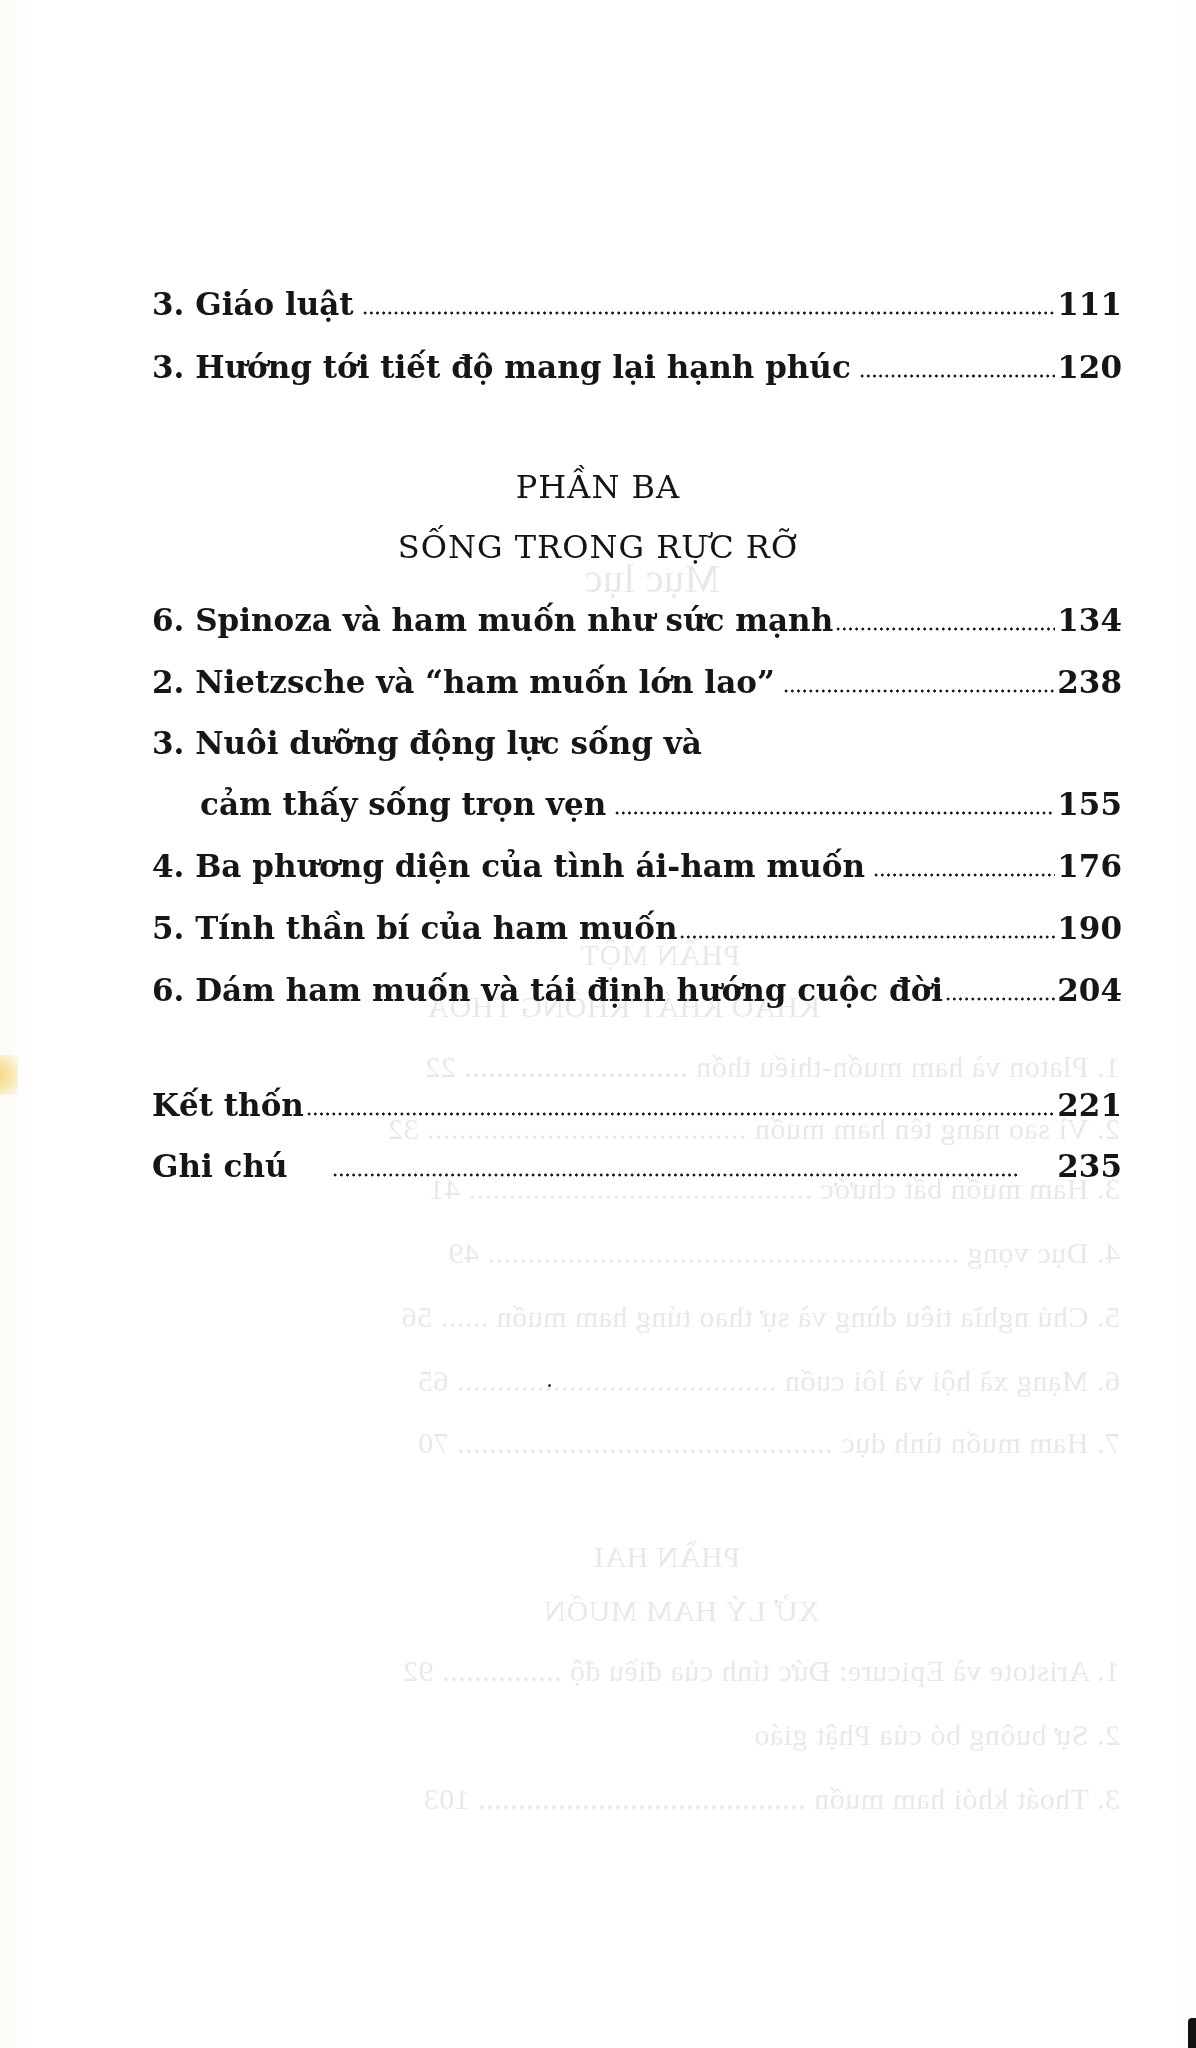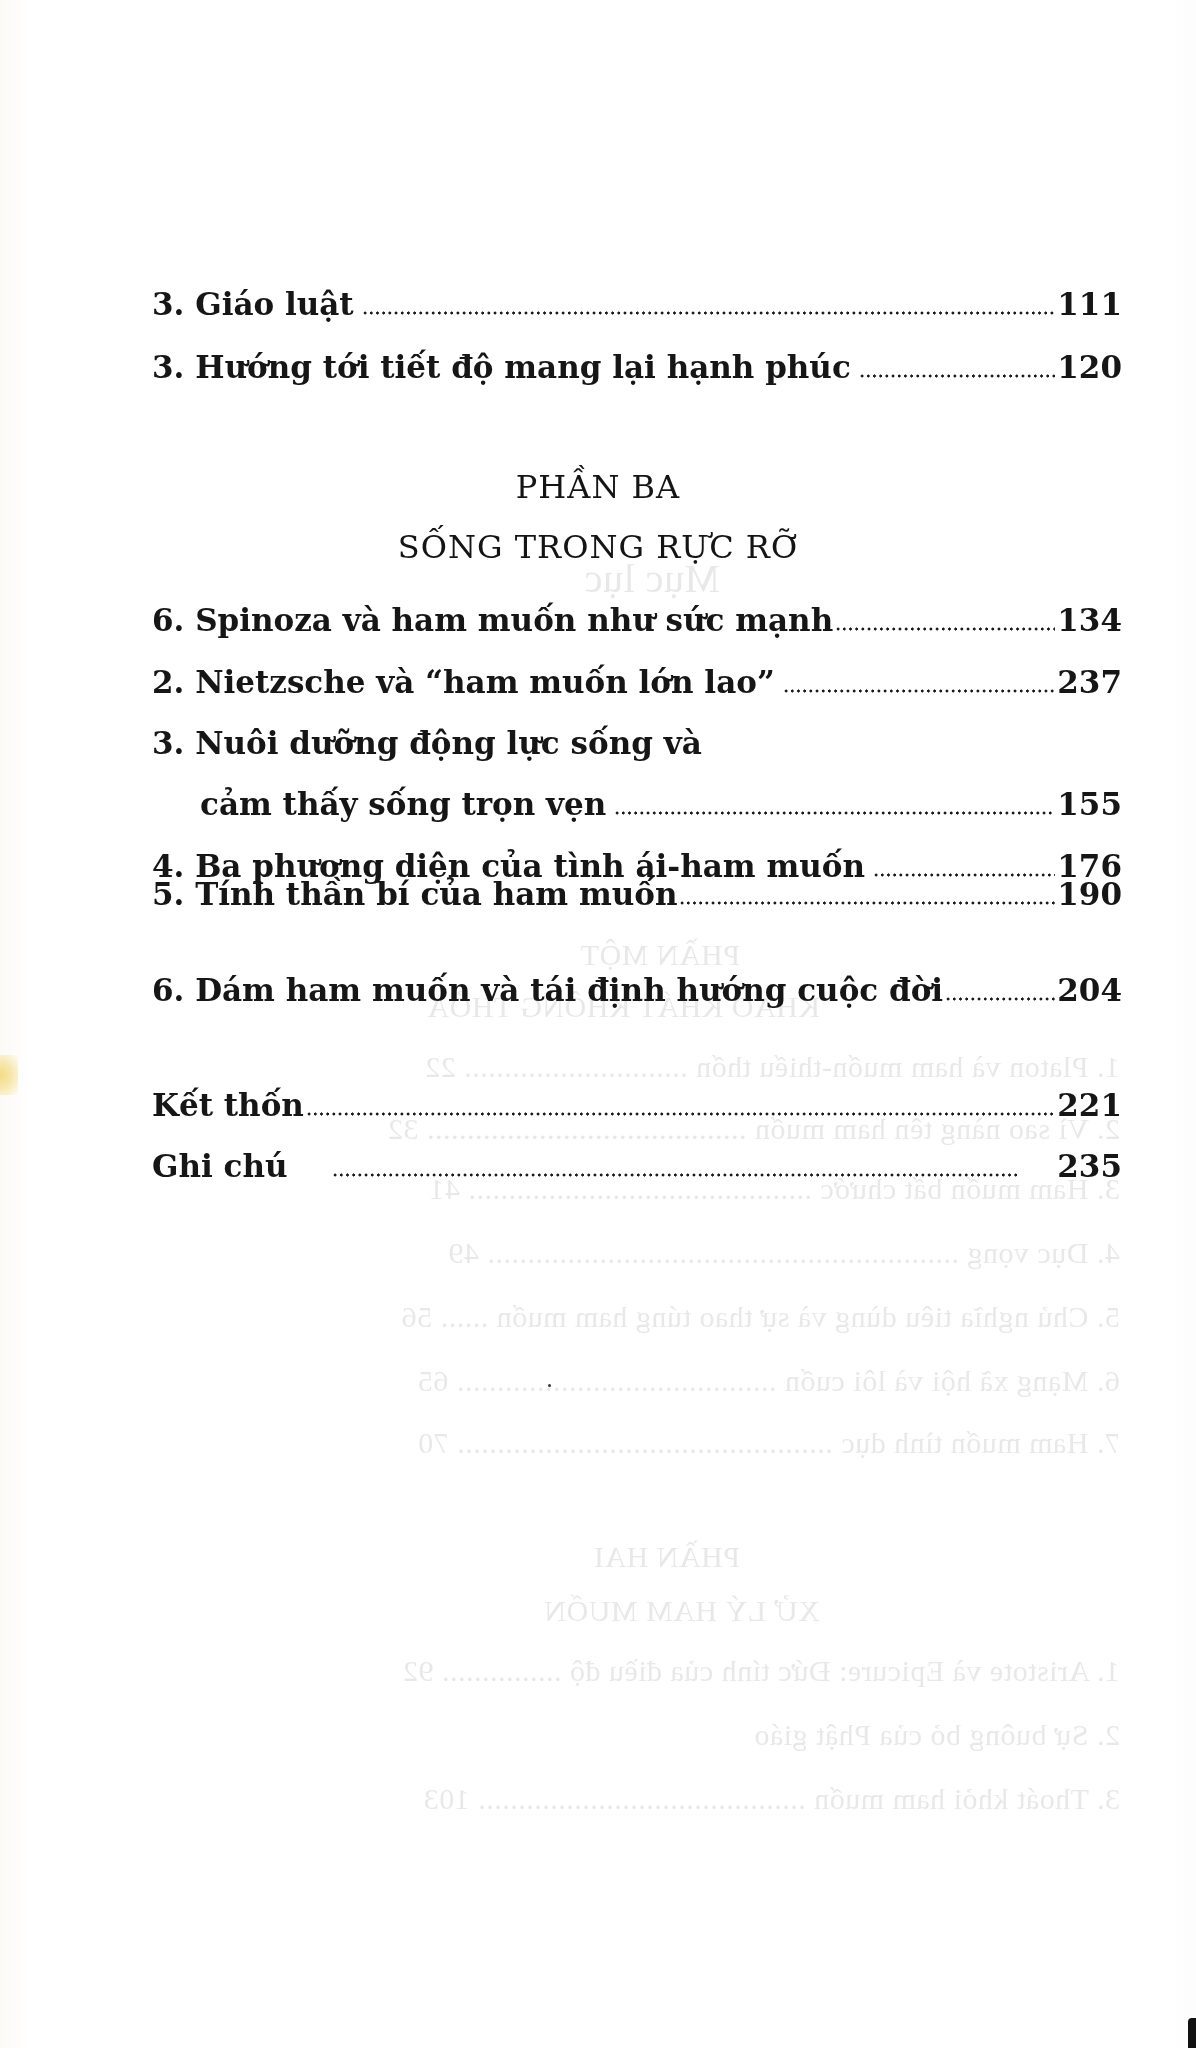--- a/index.html
+++ b/index.html
@@ -158,37 +158,37 @@
 
   <div class="toc" style="top:0;">
     <div class="entry tight" style="top:598px;">
       <span class="title">6. Spinoza và ham muốn như sức mạnh</span>
       <span class="leader"></span>
       <span class="page-num">134</span>
     </div>
     <div class="entry" style="top:660px;">
       <span class="title">2. Nietzsche và “ham muốn lớn lao”</span>
       <span class="leader"></span>
-      <span class="page-num">237</span>
+      <span class="page-num">238</span>
     </div>
     <div class="entry noleader" style="top:721px;">
       <span class="title">3. Nuôi dưỡng động lực sống và</span>
 
     </div>
     <div class="entry cont" style="top:782px;">
       <span class="title">cảm thấy sống trọn vẹn</span>
       <span class="leader"></span>
       <span class="page-num">155</span>
     </div>
     <div class="entry" style="top:844px;">
       <span class="title">4. Ba phương diện của tình ái-ham muốn</span>
       <span class="leader"></span>
       <span class="page-num">176</span>
     </div>
-    <div class="entry tight" style="top:872px;align-items:center;">
+    <div class="entry tight" style="top:906px;align-items:center;">
       <span class="title">5. Tính thần bí của ham muốn</span>
       <span class="leader"></span>
       <span class="page-num">190</span>
     </div>
     <div class="entry tight" style="top:968px;">
       <span class="title">6. Dám ham muốn và tái định hướng cuộc đời</span>
       <span class="leader"></span>
       <span class="page-num">204</span>
     </div>
   </div>

